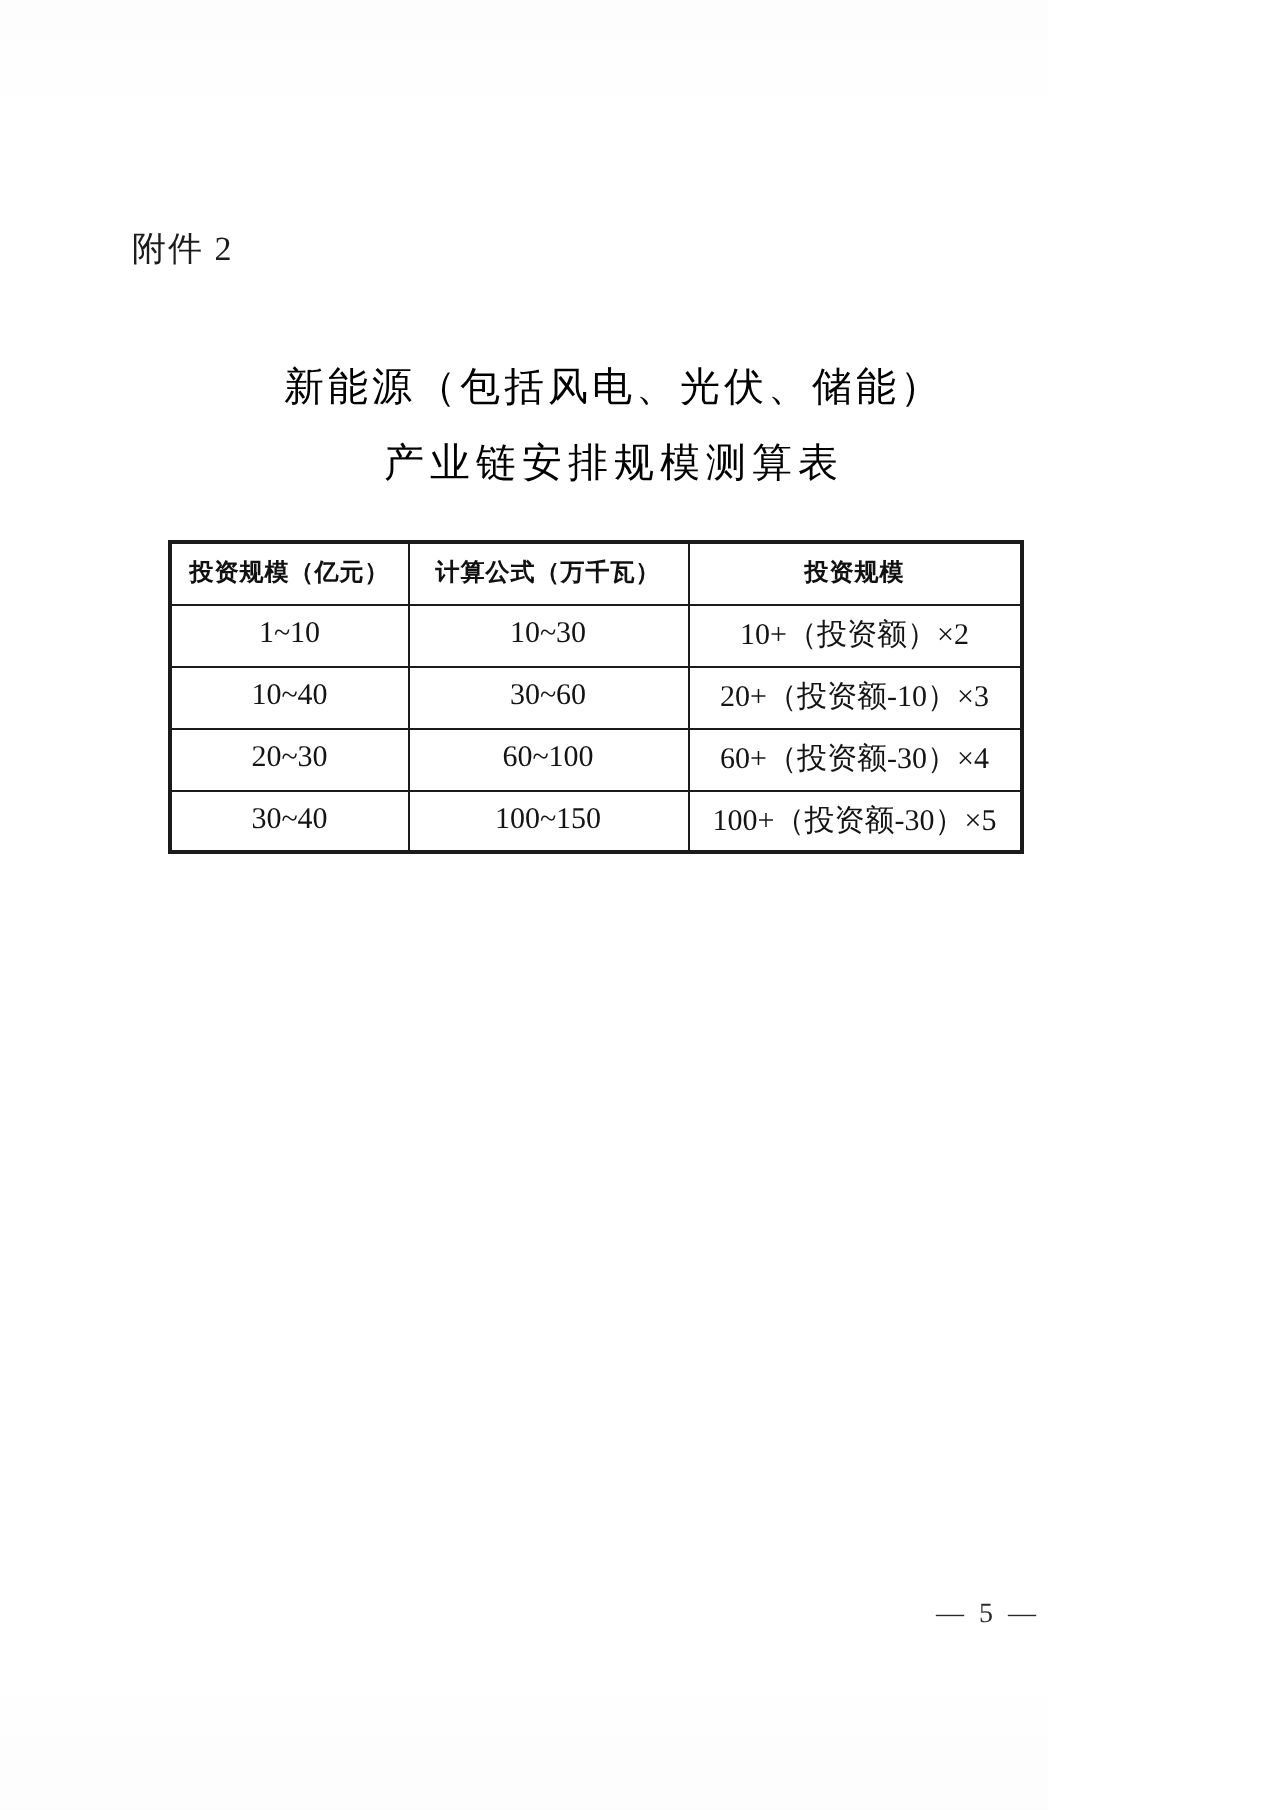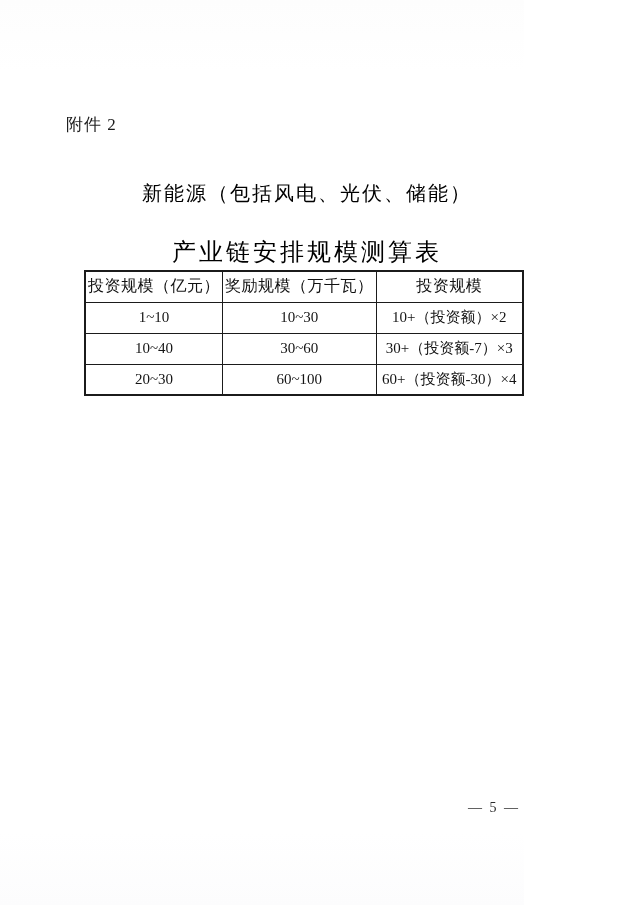--- a/index.html
+++ b/index.html
@@ -33,24 +33,24 @@
     text-align: center;
     font-weight: normal;
     color: #000;
   }
   .doc-title .line1 {
     font-size: 20px;
     letter-spacing: 2px;
     display: block;
   }
   .doc-title .line2 {
-    font-size: 24px;
+    font-size: 20px;
     letter-spacing: 3px;
     display: block;
-    margin-top: 29px;
+    margin-top: 11px;
   }
   table.calc-table {
     position: absolute;
     left: 84px;
     top: 270px;
     border-collapse: collapse;
     border: 2px solid #1b1b1b;
     table-layout: fixed;
   }
   .calc-table col.c1 { width: 119px; }
@@ -58,22 +58,22 @@
   .calc-table col.c3 { width: 167px; }
   .calc-table th, .calc-table td {
     border: 1.5px solid #1b1b1b;
     height: 31px;
     text-align: center;
     vertical-align: middle;
     padding: 0 2px;
     white-space: nowrap;
   }
   .calc-table th {
-    font-size: 16px;
-    font-weight: normal;
+    font-size: 12px;
+    font-weight: bold;
     letter-spacing: 0.5px;
     color: #111;
   }
   .calc-table td {
     font-size: 15px;
     color: #141414;
     margin-top: 22px;
   }
   .page-number {
     position: absolute;
@@ -98,38 +98,43 @@
 
   <table class="calc-table">
     <colgroup>
       <col class="c1">
         <col class="c2">
         <col class="c3">
     </colgroup>
     <thead>
       <tr>
         <th>投资规模（亿元）</th>
-        <th>奖励规模（万千瓦）</th>
+        <th>计算公式（万千瓦）</th>
         <th>投资规模</th>
       </tr>
     </thead>
     <tbody>
       <tr>
         <td>1~10</td>
         <td>10~30</td>
         <td>10+（投资额）×2</td>
       </tr>
       <tr>
         <td>10~40</td>
         <td>30~60</td>
-        <td>30+（投资额-7）×3</td>
+        <td>20+（投资额-10）×3</td>
       </tr>
       <tr>
         <td>20~30</td>
         <td>60~100</td>
         <td>60+（投资额-30）×4</td>
+      </tr>
+      <tr>
+        <td>30~40</td>
+        <td>100~150</td>
+        <td>100+（投资额-30）×5</td>
       </tr>
     </tbody>
   </table>
 
   <div class="page-number">— 5 —</div>
 
 </div>
 
 </body></html>

